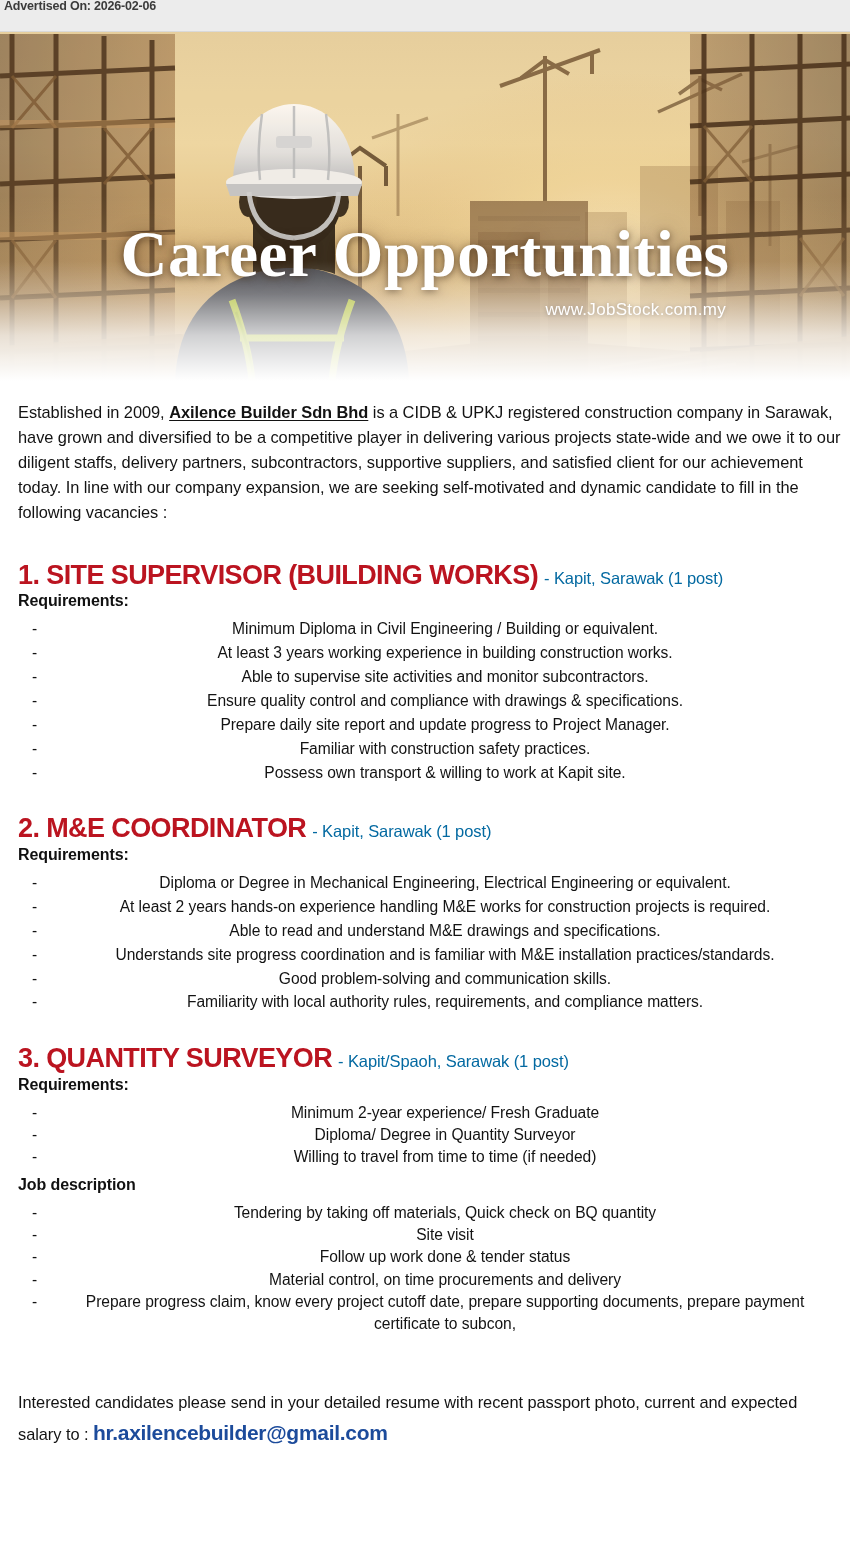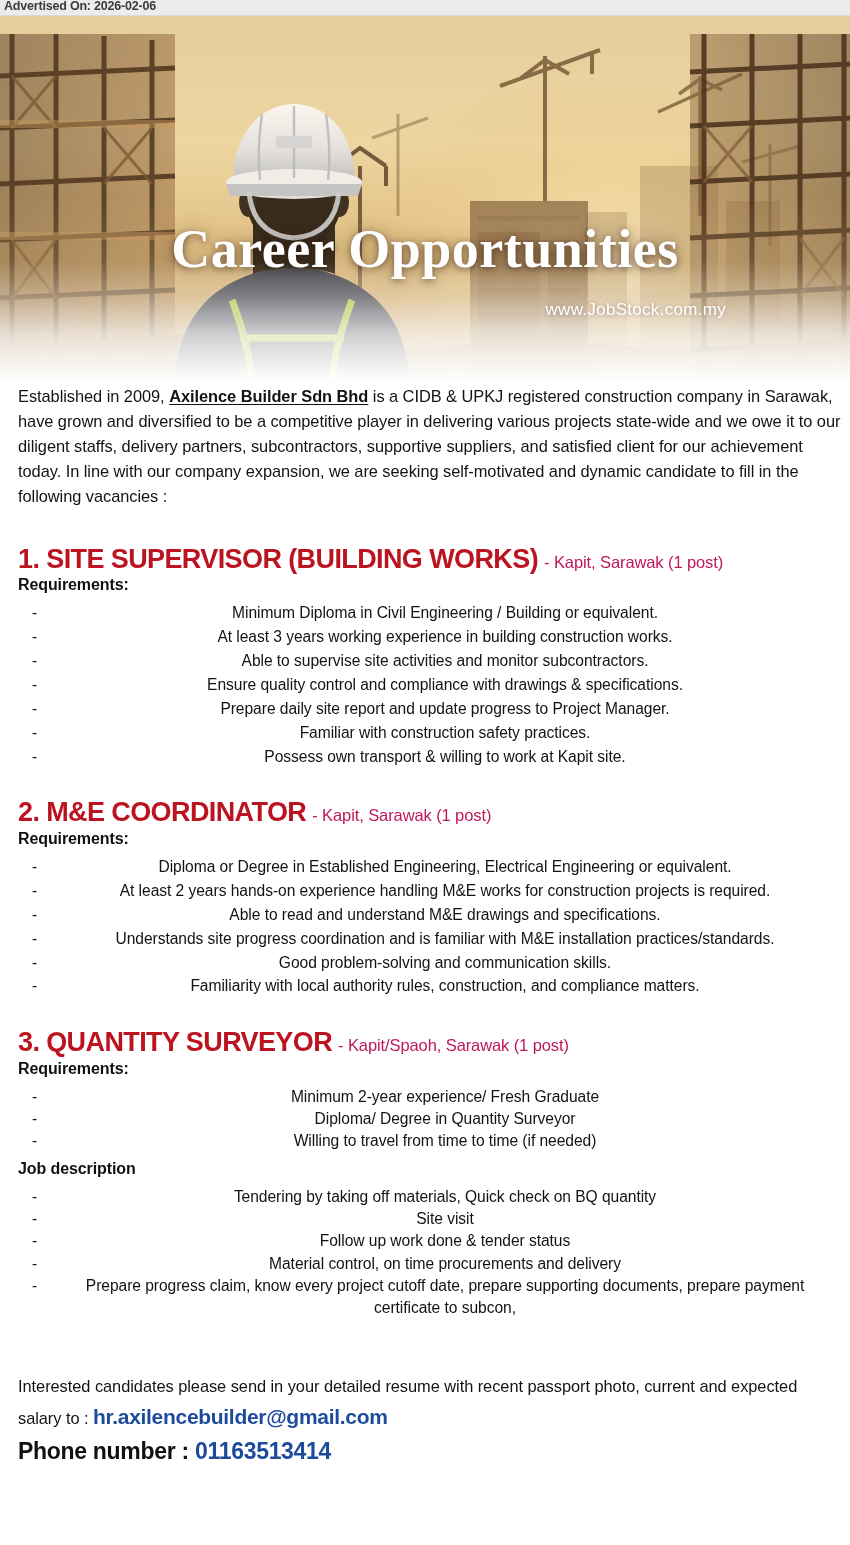--- a/index.html
+++ b/index.html
@@ -12,21 +12,21 @@
     color:#1a1a1a;
     width:850px;
     min-height:1545px;
     position:relative;
     overflow:hidden;
   }
 
   
   .ad-strip {
     position:relative;
-    height:16px;
+    height:32px;
     background:#ececec;
     border-bottom:1px solid #d9d9d9;
     z-index:30;
   }
   .ad-strip .ad-text {
     position:absolute;
     left:4px;
     top:-1px;
     font-size:12.5px;
     font-weight:600;
@@ -56,21 +56,21 @@
     pointer-events:none;
   }
 
   .banner-title {
     position:absolute;
     left:0; right:0;
     top:206px;
     text-align:center;
     font-family:"Liberation Serif", "DejaVu Serif", serif;
     font-weight:700;
-    font-size:54px;
+    font-size:65px;
     line-height:1;
     color:#ffffff;
     letter-spacing:0.5px;
     text-shadow:0 2px 7px rgba(40,20,5,0.55), 0 0 18px rgba(60,30,5,0.35);
     white-space:nowrap;
   }
   .banner-url {
     position:absolute;
     right:124px;
     top:284px;
@@ -117,21 +117,21 @@
     font-weight:700;
     font-size:27px;
     color:#bb1420;
     letter-spacing:-0.6px;
     display:inline;
     transform:scaleX(0.94);
   }
   .job-loc {
     font-size:16.5px;
     font-weight:400;
-    color:#be185d;
+    color:#0369a1;
     display:inline;
     padding-left:6px;
     letter-spacing:-0.1px;
   }
 
   .sub-head {
     font-size:16px;
     font-weight:700;
     color:#111111;
     margin:2px 0 2px 0;
@@ -381,26 +381,26 @@
       <li>Possess own transport &amp; willing to work at Kapit site.</li>
     </ul>
   </section>
 
   <section class="job">
     <div class="job-head">
       <span class="job-title">2. M&amp;E COORDINATOR</span><span class="job-loc">-  Kapit, Sarawak (1 post)</span>
     </div>
     <div class="sub-head">Requirements:</div>
     <ul class="bullets">
-      <li>Diploma or Degree in Established Engineering, Electrical Engineering or equivalent.</li>
+      <li>Diploma or Degree in Mechanical Engineering, Electrical Engineering or equivalent.</li>
       <li>At least 2 years hands-on experience handling M&amp;E works for construction projects is required.</li>
       <li>Able to read and understand M&amp;E drawings and specifications.</li>
       <li>Understands site progress coordination and is familiar with M&amp;E installation practices/standards.</li>
       <li>Good problem-solving and communication skills.</li>
-      <li>Familiarity with local authority rules, construction, and compliance matters.</li>
+      <li>Familiarity with local authority rules, requirements, and compliance matters.</li>
     </ul>
   </section>
 
   <section class="job">
     <div class="job-head">
       <span class="job-title">3. QUANTITY SURVEYOR</span><span class="job-loc">- Kapit/Spaoh, Sarawak (1 post)</span>
     </div>
     <div class="sub-head">Requirements:</div>
     <ul class="bullets tight">
       <li>Minimum 2-year experience/ Fresh Graduate</li>
@@ -412,16 +412,15 @@
       <li>Tendering by taking off materials, Quick check on BQ quantity</li>
       <li>Site visit</li>
       <li>Follow up work done &amp; tender status</li>
       <li>Material control, on time procurements and delivery</li>
       <li>Prepare progress claim, know every project cutoff date, prepare supporting documents, prepare payment certificate to subcon,</li>
     </ul>
   </section>
 
   <div class="footer">
     <p class="footer-line"><span>Interested candidates please send in your detailed resume with recent passport photo, current and expected salary to : </span><span class="email">hr.axilencebuilder@gmail.com</span></p>
-    <p class="phone-line"><span>Phone number : </span><span class="phone-num">01163513414</span></p>
   </div>
 
 </div>
 
 </body></html>

